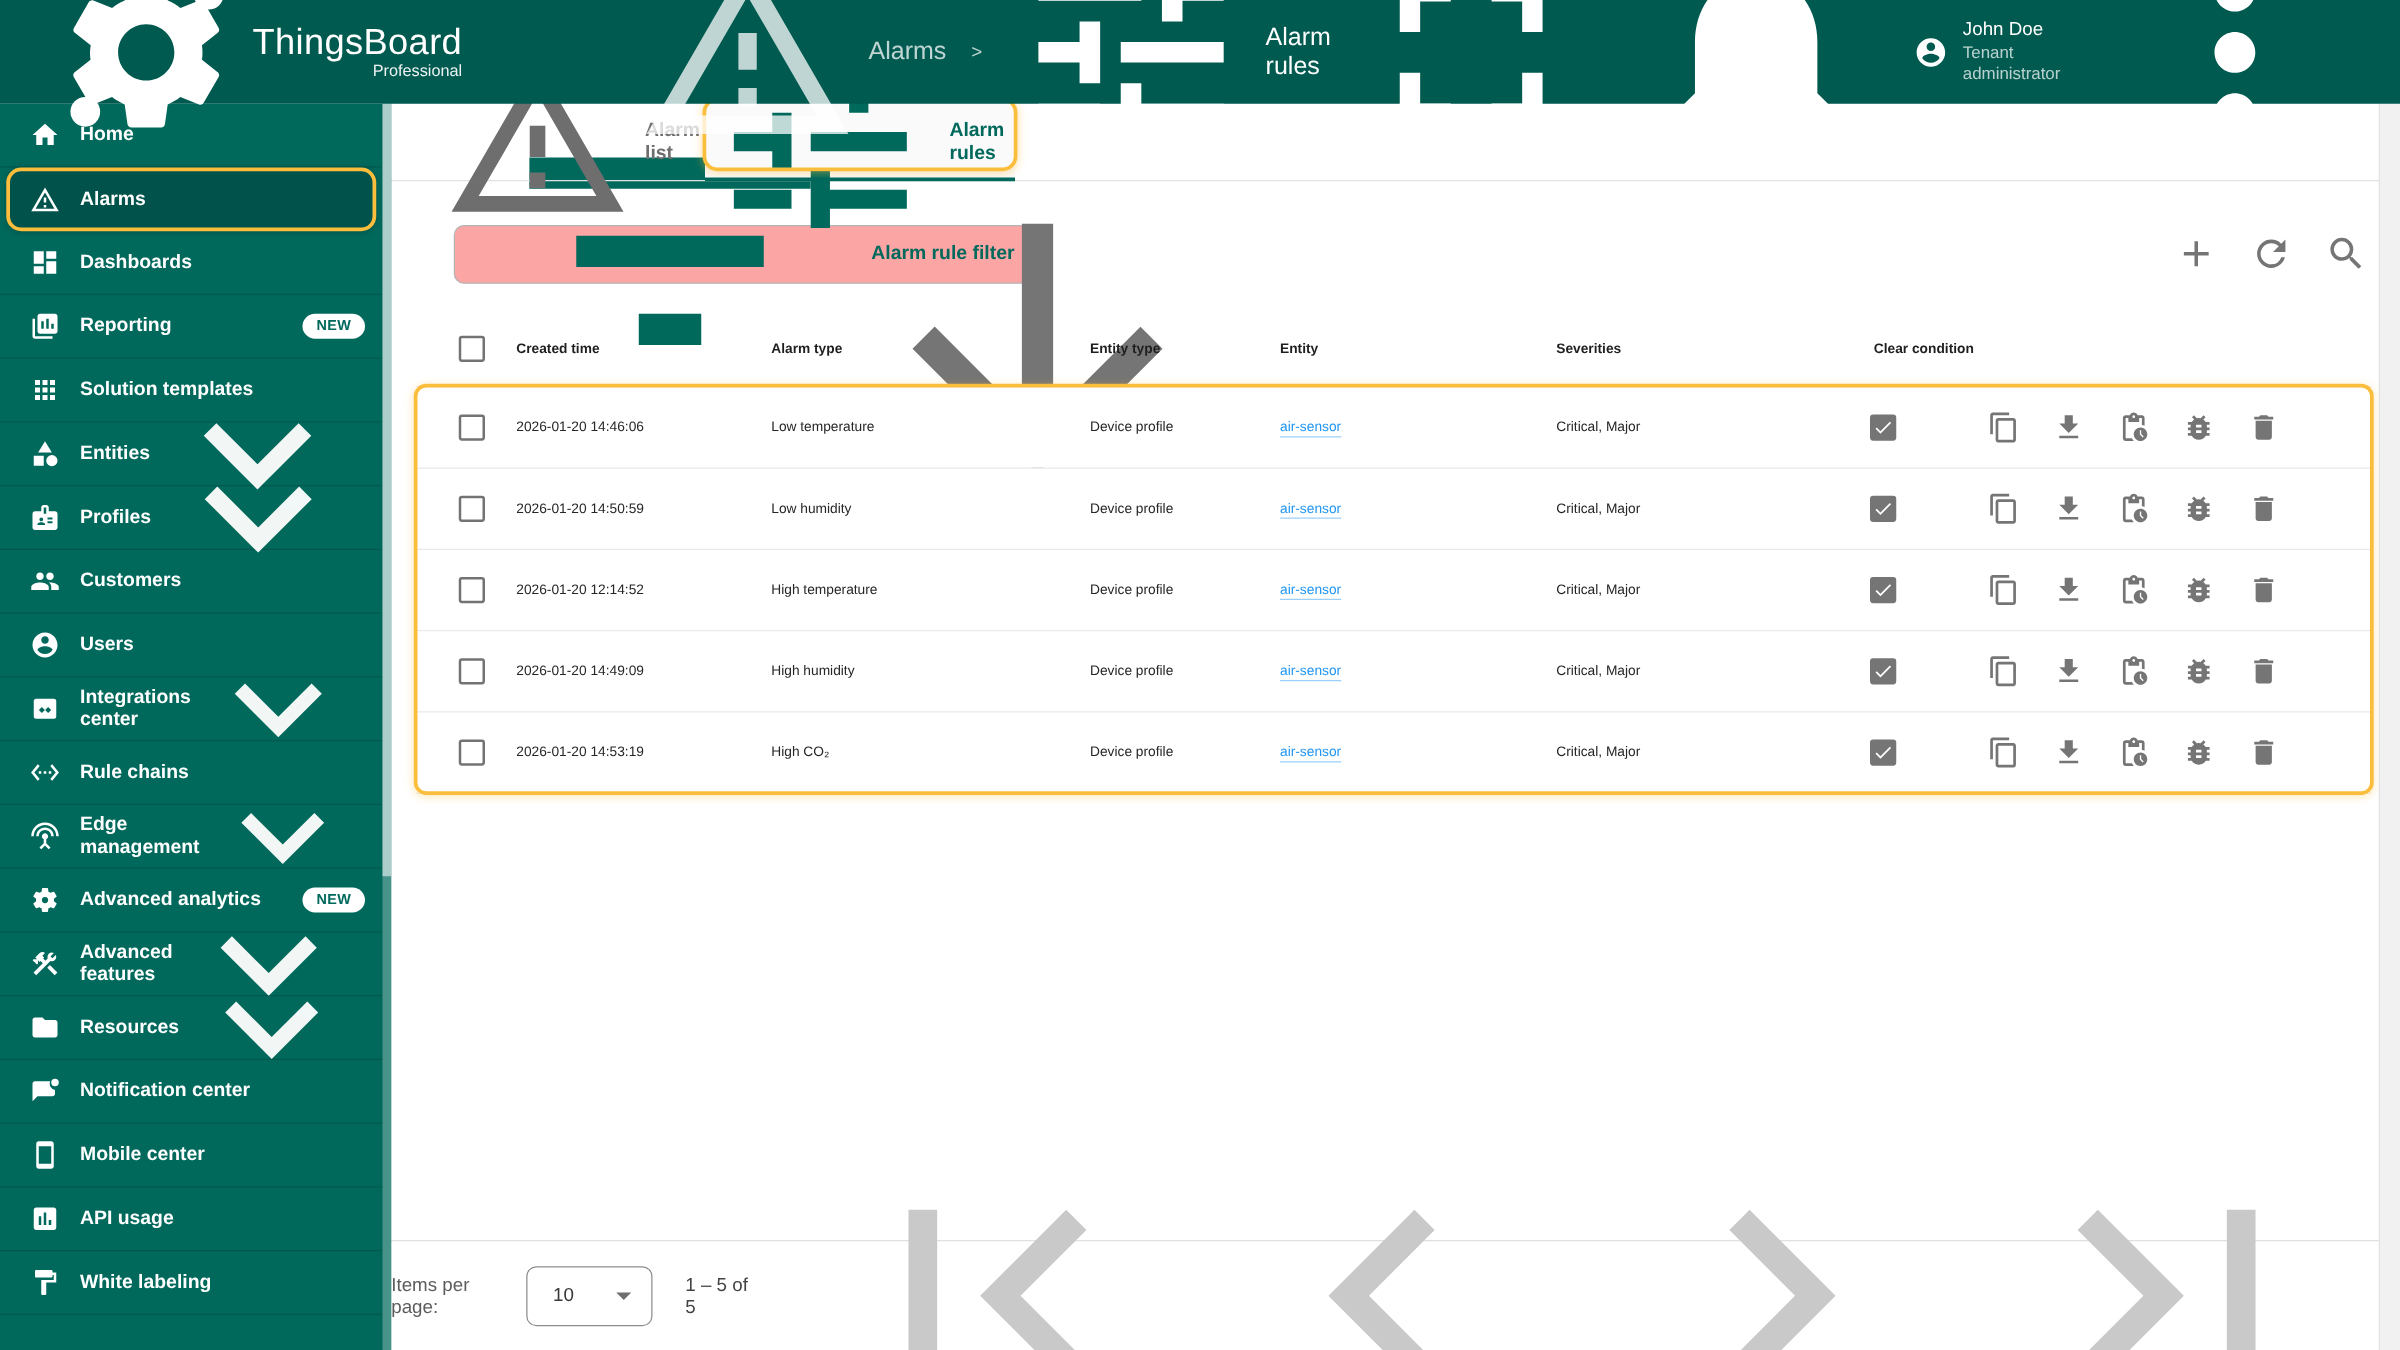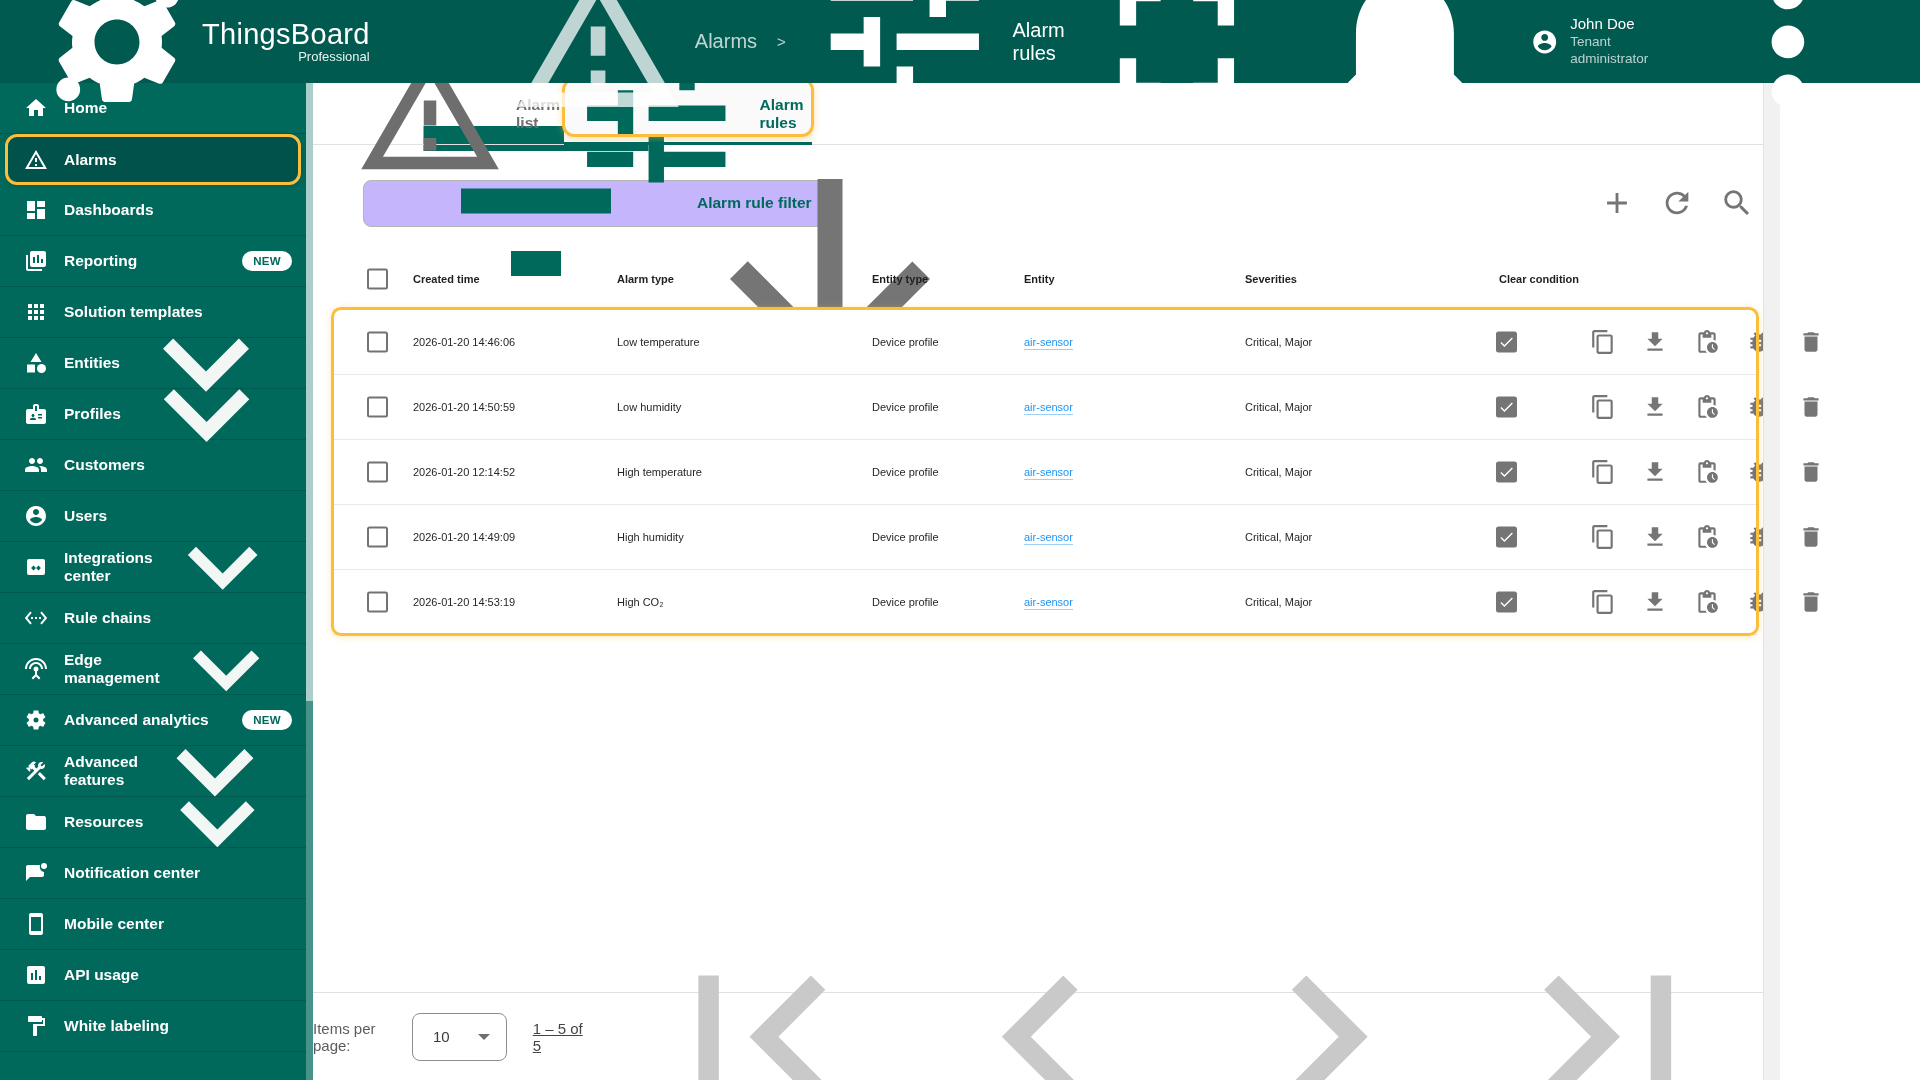--- a/index.html
+++ b/index.html
@@ -1,18 +1,18 @@
 <!DOCTYPE html>
 <html style="--header-bg: #005a50; --sidebar-bg: #00695c; --selected-bg: #00524a; --accent: #00695c; --hl: #fbbd3c; --link: #2196f3;"><head>
 <meta charset="utf-8">
 <style>
   * { margin:0; padding:0; box-sizing:border-box; }
   html,body { width:1920px; height:1080px; overflow:hidden; background:#fff;
     font-family:"Liberation Sans", sans-serif; }
-  .app { position:relative; width:1780px; height:1080px; background:#fff; }
+  .app { position:relative; width:1920px; height:1080px; background:#fff; }
 
   
   .hdr { position:absolute; top:0; left:0; width:1920px; height:83px;
     background:var(--header-bg); color:#fff; display:flex; align-items:center;
     padding:0 34px 0 42px; z-index:30; }
   .logo { display:flex; align-items:center; gap:10px; }
   .logo-icon svg { width:46px; height:46px; display:block; color:#fff; }
   .logo-title { font-size:29px; font-weight:400; letter-spacing:.3px; line-height:1; }
   .logo-sub { font-size:13px; text-align:right; opacity:.92; margin-top:0; }
   .crumbs { display:flex; align-items:center; margin-left:140px; font-size:20px; }
@@ -69,21 +69,21 @@
   .tab.active { width:248px; margin-left:4px; color:var(--accent); background:#fafafa; }
   .tab.active::after { content:""; position:absolute; left:0; right:0; bottom:-1px;
     height:3px; background:var(--accent); }
   .tab-hl { position:absolute; left:-2px; right:-2px; top:-5px; bottom:7px;
     border:3.5px solid var(--hl); border-radius:12px; pointer-events:none;
     box-shadow:0 1px 7px rgba(251,189,60,.45); }
 
   
   .toolbar { display:flex; align-items:center; margin:34px 26px 0 50px; height:48px; }
   .filter-btn { display:flex; align-items:center; gap:11px; height:47px; padding:0 22px;
-    background:#c4b5fd; border:1px solid #b5b5b5; border-radius:8px; color:var(--accent);
+    background:#fca5a5; border:1px solid #b5b5b5; border-radius:8px; color:var(--accent);
     font-size:15.5px; font-weight:700; cursor:pointer; font-family:inherit; }
   .filter-btn svg { width:22px; height:22px; }
   .toolbar-icons { margin-left:auto; display:flex; gap:26px; }
   .toolbar-icons .icon-btn { color:#757575; width:34px; height:34px; }
 
   
   .tbl { position:relative; margin:22px 23px 0 20px; }
   .trow { position:relative; height:65px; }
   .thead { height:60px; }
   .trow .cell { position:absolute; top:50%; transform:translateY(-50%); font-size:11px;
@@ -112,21 +112,21 @@
 
   
   .pager { position:absolute; left:0; right:17px; bottom:0; height:88px;
     border-top:1px solid #e0e0e0; display:flex; align-items:center; 
     padding-right:30px; color:#5c5c5c; font-size:15px; background:#fff; }
   .pp-select { display:flex; align-items:center; justify-content:space-between;
     width:106px; height:48px; border:1px solid #8d8d8d; border-radius:8px;
     padding:0 16px 0 20px; margin:0 26px 0 12px; color:#3a3a3a; cursor:pointer; background:#fff; }
   .caret { width:0; height:0; border-left:6px solid transparent; border-right:6px solid transparent;
     border-top:6px solid #6e6e6e; }
-  .range { margin-right:52px; color:#444;text-decoration:underline; }
+  .range { margin-right:52px; color:#444; }
   .pager-nav { display:flex; gap:38px; }
   .pager-nav .icon-btn { color:#c9c9c9; cursor:default; }
   .pager-nav .icon-btn svg { width:26px; height:26px; }
 </style>
 </head>
 <body>
 
 <div class="app">
 
   <header class="hdr">

